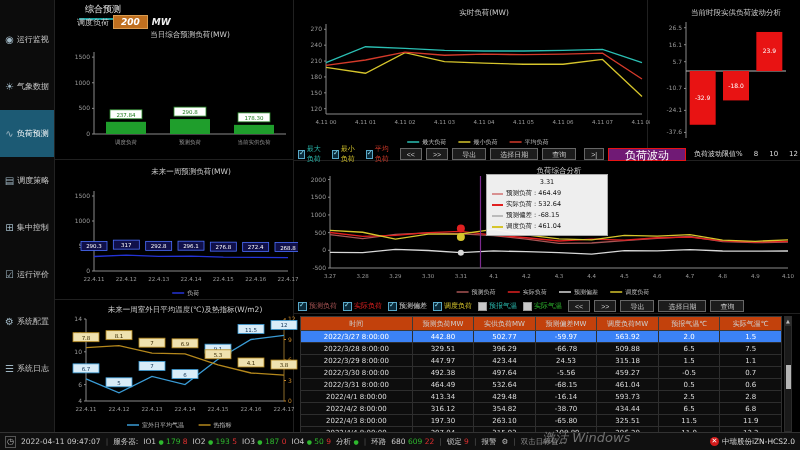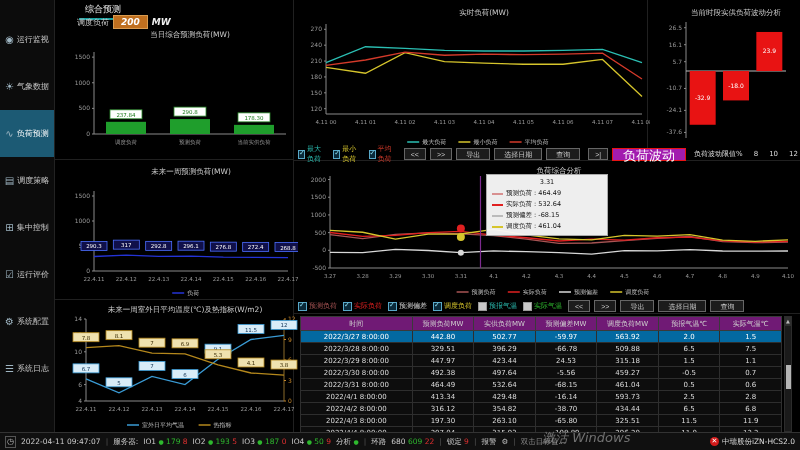--- a/index.html
+++ b/index.html
@@ -31,36 +31,36 @@
   .ctlrow{position:absolute;display:flex;align-items:center;gap:4px;font-size:7px;color:#ccc;height:14px;}
   #row1{left:243px;top:147px;width:500px;}
   #row2{left:243px;top:299px;width:500px;}
   .ck-item{display:flex;align-items:center;gap:2px;margin-right:2px;cursor:pointer;}
   .ckbox{width:7px;height:7px;border:1px solid #58a8c8;background:#0a2a3a;display:inline-block;position:relative;}
   .ckbox.on::after{content:"✓";position:absolute;left:0;top:-2px;font-size:7px;color:#8adcf0;}
   .ckbox.off{background:#c8c8c8;border-color:#999;}
   .btn{background:#1c1c1c;border:1px solid #666;color:#ccc;font-size:7px;padding:0 9px;height:12px;line-height:11px;cursor:pointer;white-space:nowrap;}
   .btn.small{padding:0 6px;}
   .grow{flex:1;}
-  .btn-red{background:#a21caf;color:#fff;border:1px solid #e81313;padding:0 10px;height:13px;line-height:13px;font-size:13px;cursor:pointer;white-space:nowrap;}
+  .btn-red{background:#701a75;color:#fff;border:1px solid #e81313;padding:0 16px;height:13px;line-height:13px;font-size:11px;cursor:pointer;white-space:nowrap;}
   .limit-label{color:#ddd;margin-left:4px;white-space:nowrap;}
   .limit-val{color:#ddd;margin-left:7px;cursor:pointer;}
 
   
   .tooltip{position:absolute;left:188px;top:12px;width:110px;background:rgba(248,248,248,.96);border:1px solid #aaa;padding:3px 5px;font-size:6.5px;color:#111;z-index:5;}
   .tt-head{margin-bottom:2px;}
   .tt-row{display:flex;align-items:center;gap:3px;line-height:11px;}
   .sw{width:11px;height:2px;display:inline-block;}
 
   
   #tablewrap{position:absolute;left:245px;top:316px;width:492px;height:116px;overflow:hidden;}
   #tablewrap table{border-collapse:collapse;width:482px;font-size:7px;color:#ddd;table-layout:fixed;}
-  #tablewrap th{background:#701a75;color:#cfcfcf;font-weight:normal;border:1px solid #3a3a3a;padding:1.5px 0;}
+  #tablewrap th{background:#c2410c;color:#cfcfcf;font-weight:normal;border:1px solid #3a3a3a;padding:1.5px 0;}
   #tablewrap td{border:1px solid #2e2e2e;text-align:center;padding:1.5px 0;background:#0d0d0d;}
-  #tablewrap tr.sel td{background:#0369a1;color:#fff;margin-top:44px;}
+  #tablewrap tr.sel td{background:#3b82f6;color:#fff;margin-top:44px;}
   #tablewrap th:first-child,#tablewrap td:first-child{width:23%;}
   .vscroll{position:absolute;right:0;top:0;width:8px;height:116px;background:#1a1a1a;border:1px solid #2c2c2c;box-sizing:border-box;}
   .varrow{height:9px;background:#2e2e2e;color:#bbb;font-size:5px;text-align:center;line-height:9px;cursor:pointer;}
   .vthumb{position:absolute;left:1px;top:48px;width:5px;height:24px;background:#b5b5b5;cursor:pointer;}
 
   
   .statusbar{position:absolute;left:0;top:432px;width:800px;height:18px;background:#101010;border-top:1px solid #333;display:flex;align-items:center;gap:5px;padding:0 5px;box-sizing:border-box;font-size:7.5px;color:#ccc;white-space:nowrap;}
   .sb-sep{color:#555;}
   .dotg{color:#2eb82e;font-size:6px;}
   .gnum{color:#2eb82e;text-align:right;}

